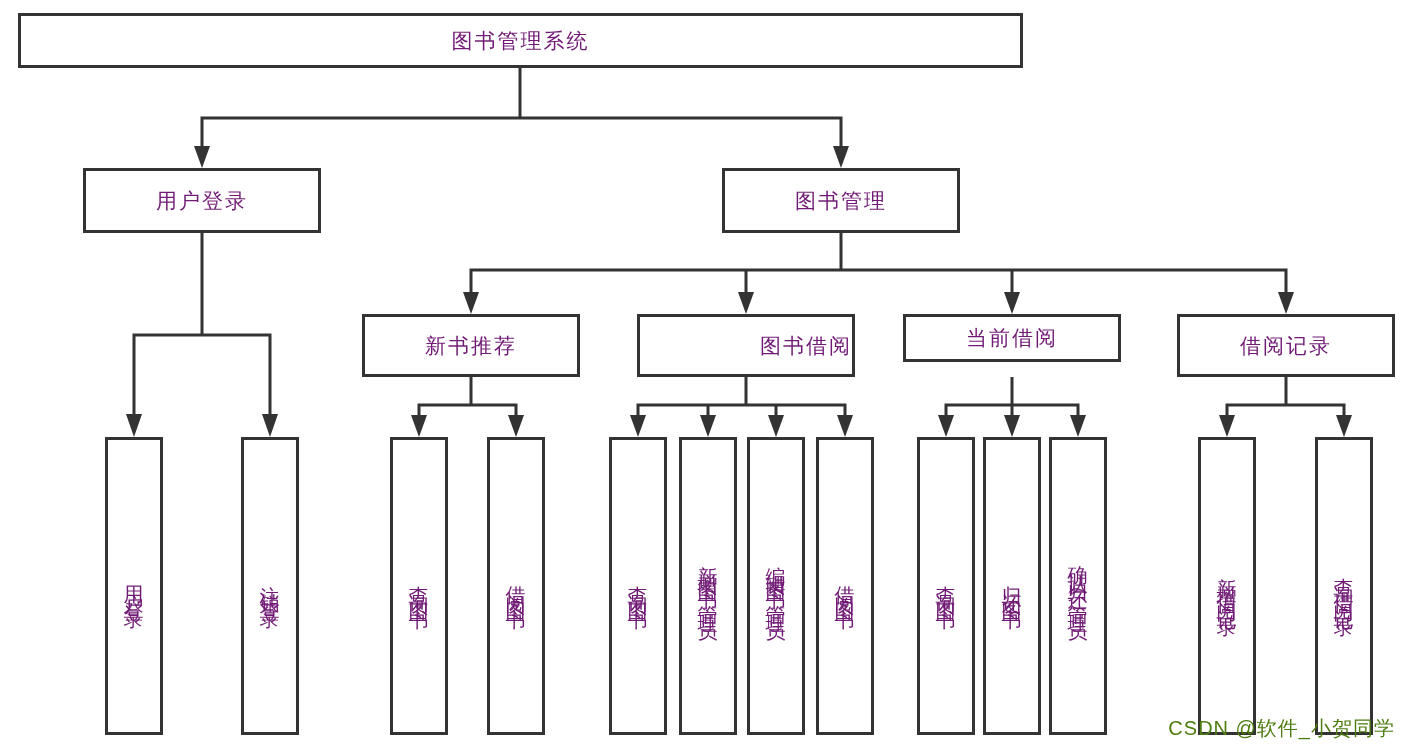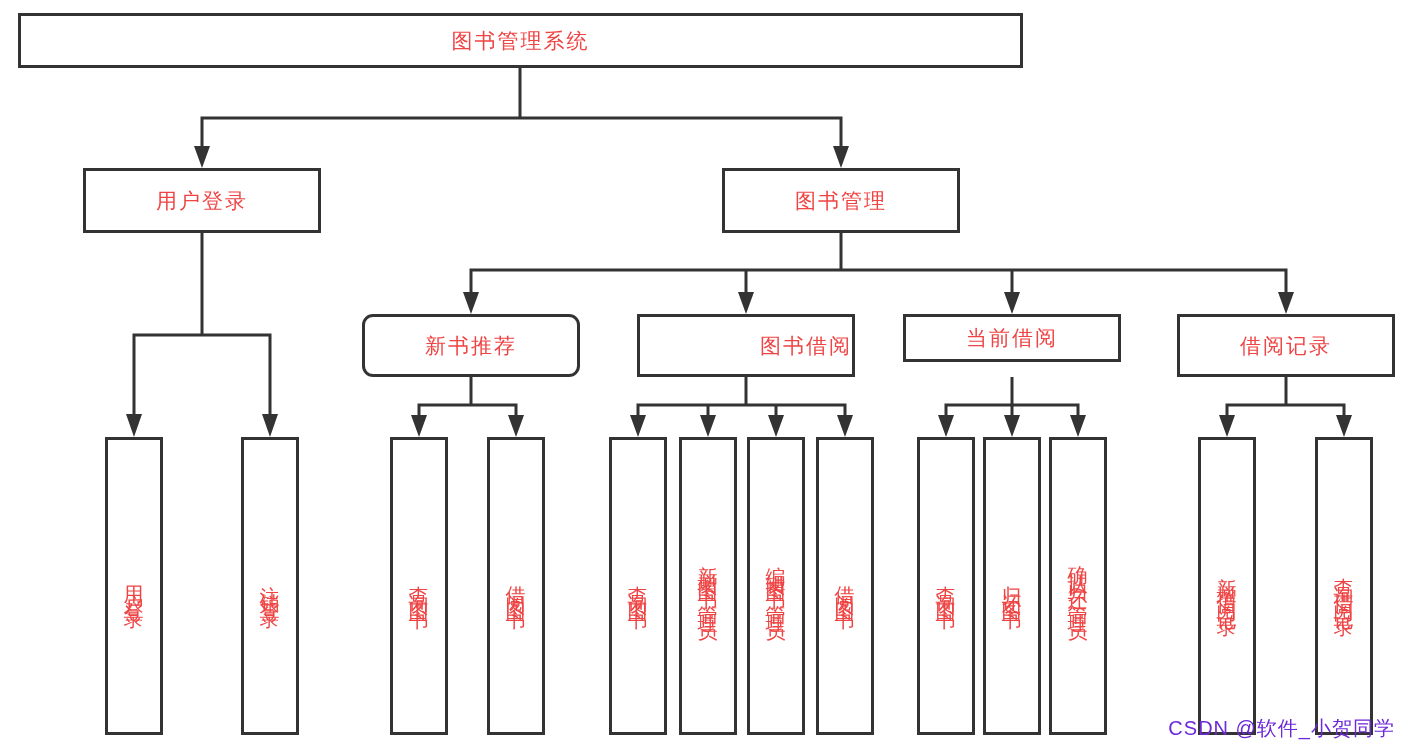--- a/index.html
+++ b/index.html
@@ -18,41 +18,41 @@
     pointer-events: none;
   }
   .node {
     position: absolute;
     box-sizing: border-box;
     background: #ffffff;
     border: 3px solid #333333;
     display: flex;
     align-items: center;
     justify-content: center;
-    color: #ef4444;
+    color: #701a75;
   }
   .node.h span {
     font-size: 21px;
     letter-spacing: 2px;
     white-space: nowrap;
   }
   .node.v span {
     writing-mode: vertical-rl;
     text-orientation: mixed;
     font-size: 20px;
     letter-spacing: 8px;
     line-height: 1;
     white-space: nowrap;
   }
   .watermark {
     position: absolute;
     right: 10px;
     bottom: 5px;
     font-size: 20px;
-    color: #6d28d9;
+    color: #4d7c0f;
     letter-spacing: 1px;
     white-space: nowrap;
   }
 </style>
 </head>
 <body>
 
 <div class="canvas">
 
   <svg class="connectors" viewBox="0 0 1405 747" xmlns="http://www.w3.org/2000/svg">
@@ -111,21 +111,21 @@
     <span>图书管理系统</span>
   </div>
 
   <div class="node h" style="left:83px; top:168px; width:238px; height:65px;">
     <span>用户登录</span>
   </div>
   <div class="node h" style="left:722px; top:168px; width:238px; height:65px;align-items:center;">
     <span>图书管理</span>
   </div>
 
-  <div class="node h" style="left:362px; top:314px; width:218px; height:63px;border-radius:11px;">
+  <div class="node h" style="left:362px; top:314px; width:218px; height:63px;">
     <span>新书推荐</span>
   </div>
   <div class="node h" style="left:637px; top:314px; width:218px; height:63px;justify-content:flex-end;">
     <span>图书借阅</span>
   </div>
   <div class="node h" style="left:903px; top:314px; width:218px; height:48px;">
     <span>当前借阅</span>
   </div>
   <div class="node h" style="left:1177px; top:314px; width:218px; height:63px;">
     <span>借阅记录</span>

